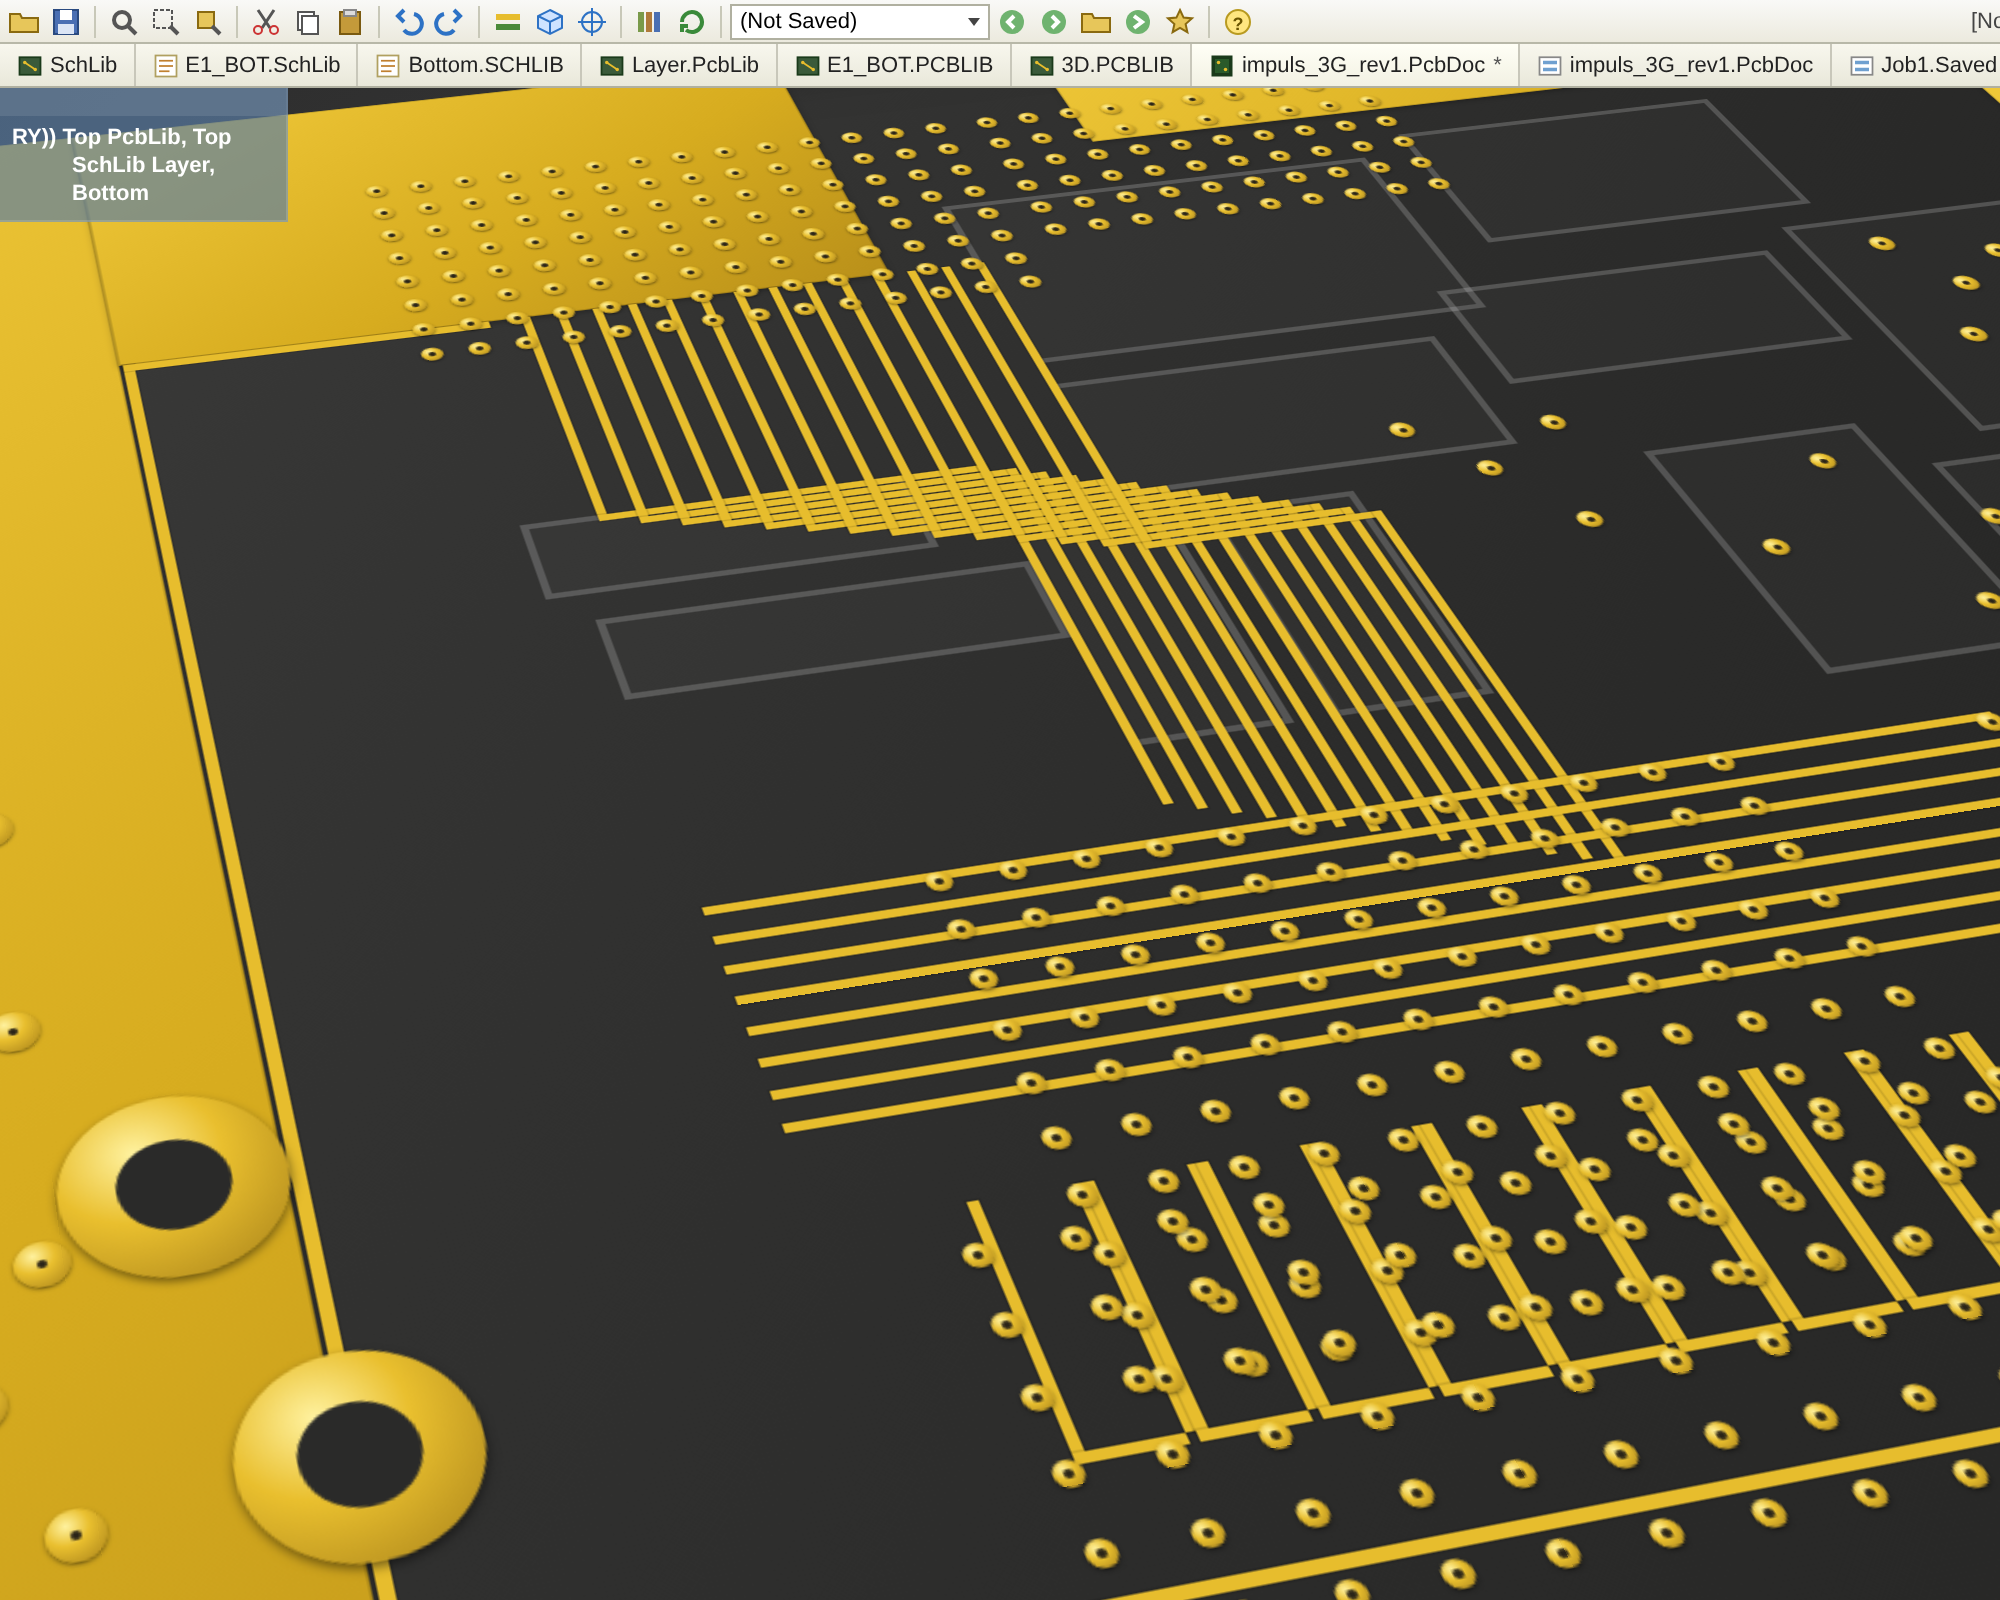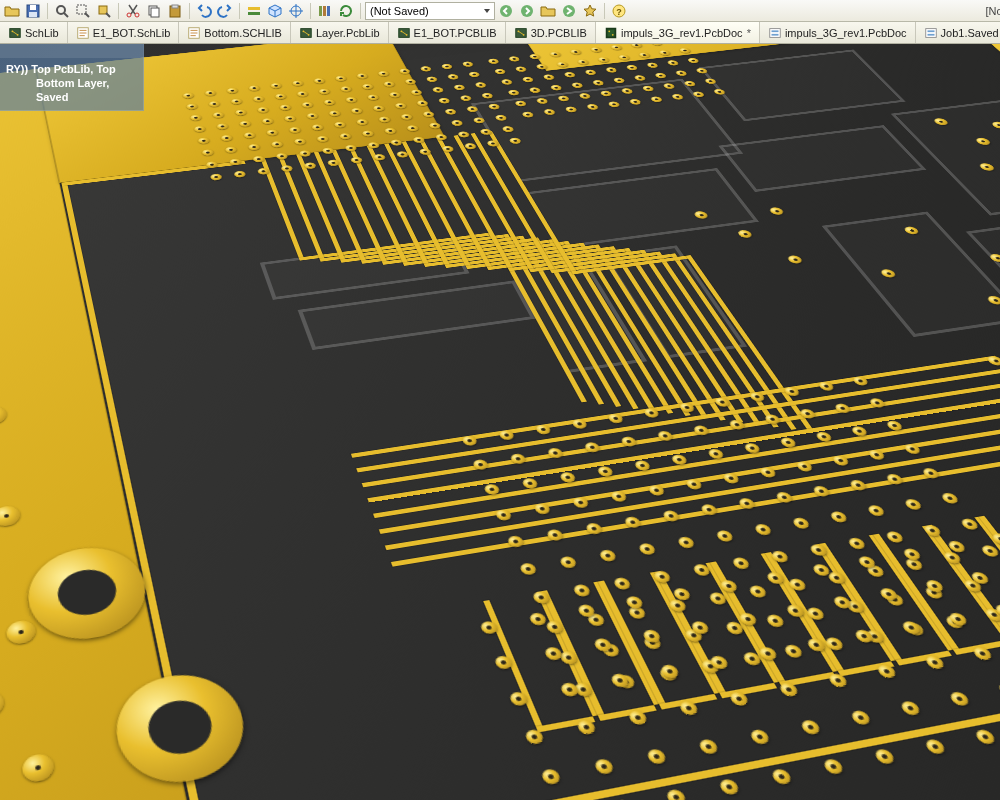--- a/index.html
+++ b/index.html
@@ -947,14 +947,14 @@
         <div class="via" style="left: 1200px; top: 620px; width: 13px; height: 13px;"></div>
         <div class="via" style="left: 1240px; top: 560px; width: 13px; height: 13px;"></div>
         <div class="via" style="left: 1150px; top: 700px; width: 13px; height: 13px;"></div>
       </div>
   </div>
 </div>
 
 <div class="inspector">
   <div class="hdrbar"></div>
   <div>RY))  Top PcbLib, Top</div>
-  <div style="padding-left:30px">Bottom Layer, Saved</div>
+  <div style="padding-left:30px">SchLib Layer, Bottom</div>
 </div>
 
 </body></html>

